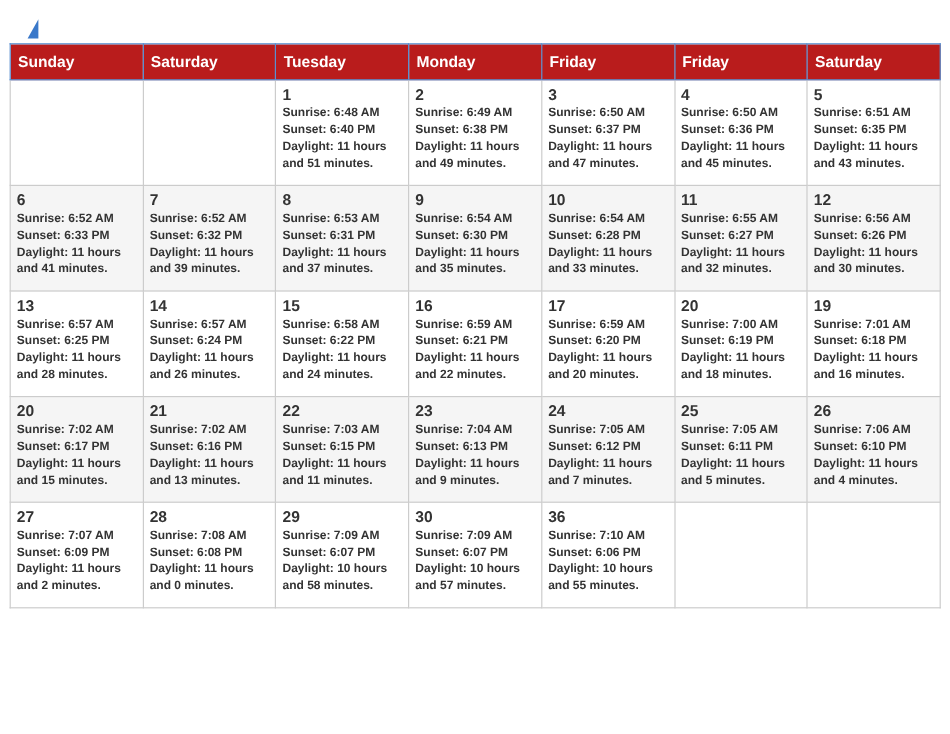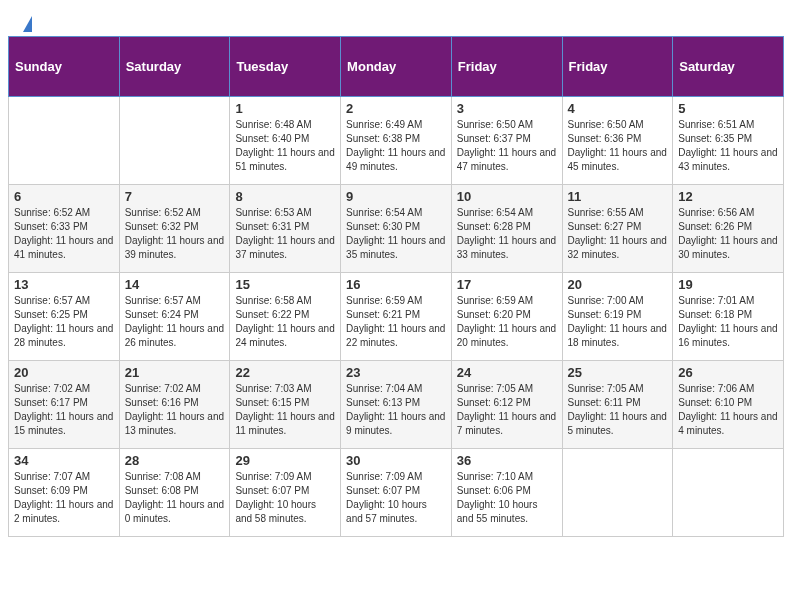--- a/index.html
+++ b/index.html
@@ -36,25 +36,25 @@
     .location {
       font-size: 14px;
       color: #555;
     }
     table {
       width: calc(100% - 16px);
       margin: 0 8px 8px 8px;
       border-collapse: collapse;
     }
     thead tr th {
-      background-color: #701a75;
+      background-color: #b91c1c;
       color: #fff;
       font-size: 13px;
       font-weight: bold;
-      padding: 22px 6px;
+      padding: 7px 6px;
       border: 1px solid #5a8fd0;
       text-align: left;
     }
     tbody tr td {
       vertical-align: top;
       border: 1px solid #ccc;
       padding: 4px 5px;
       font-size: 10.5px;
       color: #333;
       width: 14.28%;
@@ -71,20 +71,21 @@
       font-size: 13px;
       font-weight: bold;
       color: #333;
       display: block;
       margin-bottom: 2px;
     }
     .cell-content {
       font-size: 10px;
       line-height: 1.4;
       color: #333;
+      font-weight: bold;
     }
     .empty-cell {
       background: #fff;
     }
   </style>
 </head>
 <body>
 
 <div class="header">
   <div class="logo">
@@ -222,21 +223,21 @@
           <span class="day-num">25</span>
           <div class="cell-content">Sunrise: 7:05 AM<br>Sunset: 6:11 PM<br>Daylight: 11 hours and 5 minutes.</div>
         </td>
         <td>
           <span class="day-num">26</span>
           <div class="cell-content">Sunrise: 7:06 AM<br>Sunset: 6:10 PM<br>Daylight: 11 hours and 4 minutes.</div>
         </td>
       </tr>
       <tr>
         <td>
-          <span class="day-num">34</span>
+          <span class="day-num">27</span>
           <div class="cell-content">Sunrise: 7:07 AM<br>Sunset: 6:09 PM<br>Daylight: 11 hours and 2 minutes.</div>
         </td>
         <td>
           <span class="day-num">28</span>
           <div class="cell-content">Sunrise: 7:08 AM<br>Sunset: 6:08 PM<br>Daylight: 11 hours and 0 minutes.</div>
         </td>
         <td>
           <span class="day-num">29</span>
           <div class="cell-content">Sunrise: 7:09 AM<br>Sunset: 6:07 PM<br>Daylight: 10 hours and 58 minutes.</div>
         </td>

